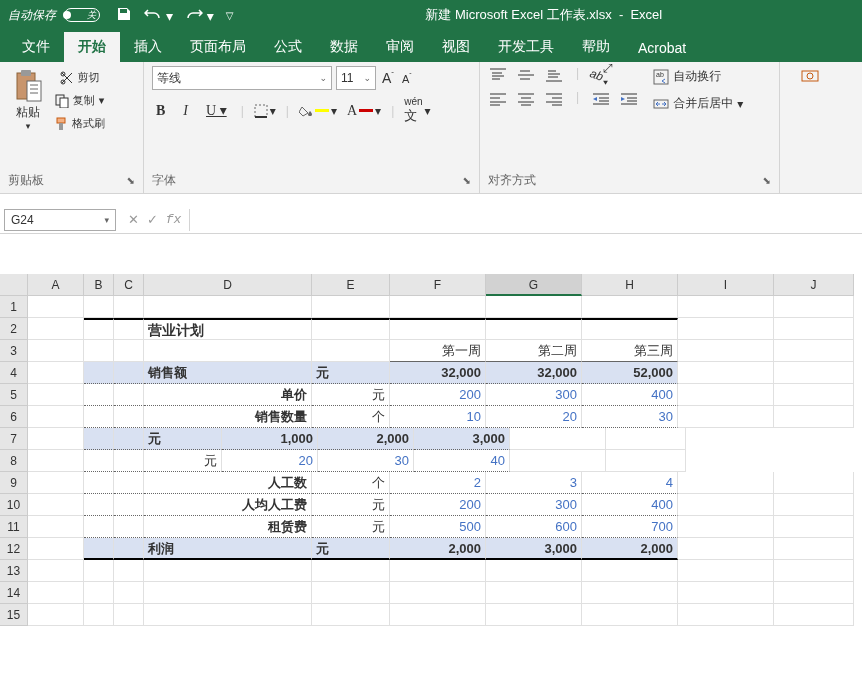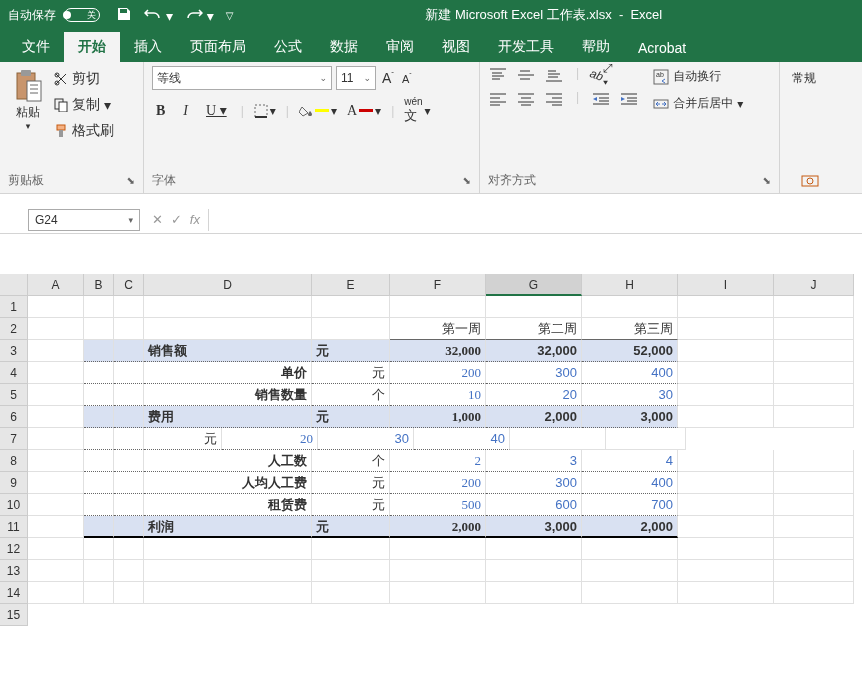--- a/index.html
+++ b/index.html
@@ -1,20 +1,20 @@
 <!DOCTYPE html>
 <html><head>
 <meta charset="utf-8">
 <style>
 * { box-sizing: border-box; margin: 0; padding: 0; font-family: "Microsoft YaHei", sans-serif; }
 body { background: #fff; font-size: 12px; color: #333; overflow: hidden; width: 862px; height: 675px; }
 
 
 .title-bar { background: #217346; height: 30px; display: flex; align-items: center; color: #fff; padding: 0 8px; }
-.title-bar .autosave { display: flex; align-items: center; gap: 4px; font-size: 12px; }
+.title-bar .autosave { display: flex; align-items: center; gap: 4px; font-size: 12px; font-style: italic; }
 .toggle { width: 36px; height: 14px; border: 1px solid #fff; border-radius: 8px; display: inline-flex; align-items: center; justify-content: flex-end; padding: 0 3px; font-size: 9px; margin: 0 4px; }
 .toggle-circle { width: 8px; height: 8px; border-radius: 50%; background: #fff; position: relative; left: -16px; }
 .qat { display: flex; align-items: center; gap: 12px; margin-left: 12px; }
 .qat-icon { color: #fff; font-size: 14px; cursor: pointer; }
 .title-text { flex: 1; text-align: center; font-size: 13px; }
 
 
 .ribbon-tabs { background: #217346; height: 32px; display: flex; align-items: flex-end; padding: 0 8px; }
 .ribbon-tab { padding: 6px 14px; color: #fff; font-size: 14px; cursor: pointer; }
 .ribbon-tab.active { background: #f3f3f3; color: #217346; font-weight: bold; }
@@ -23,21 +23,21 @@
 .ribbon { background: #f3f3f3; height: 132px; display: flex; border-bottom: 1px solid #d4d4d4; }
 .ribbon-group { border-right: 1px solid #d4d4d4; padding: 4px 8px 2px 8px; display: flex; flex-direction: column; justify-content: space-between; }
 .group-content { flex: 1; display: flex; align-items: flex-start; gap: 4px; }
 .group-label { text-align: center; font-size: 12px; color: #666; padding: 2px 0; display: flex; justify-content: center; align-items: center; gap: 4px; }
 .dlg-launcher { font-size: 10px; color: #666; cursor: pointer; margin-left: auto; }
 
 
 .paste-btn { display: flex; flex-direction: column; align-items: center; padding: 2px 4px; cursor: pointer; }
 .paste-icon { width: 32px; height: 36px; display: flex; align-items: center; justify-content: center; }
 .clip-actions { display: flex; flex-direction: column; gap: 4px; padding-top: 2px; }
-.clip-action { display: flex; align-items: center; gap: 4px; cursor: pointer; font-size: 14px; padding: 2px; }
+.clip-action { display: flex; align-items: center; gap: 4px; cursor: pointer; font-size: 11px; padding: 2px; justify-content: center; }
 
 
 .font-top { display: flex; gap: 4px; align-items: center; margin-bottom: 6px; }
 .font-name { width: 180px; height: 24px; border: 1px solid #ababab; background: #fff; padding: 2px 4px; font-size: 12px; display: flex; align-items: center; justify-content: space-between; }
 .font-size { width: 40px; height: 24px; border: 1px solid #ababab; background: #fff; padding: 2px 4px; font-size: 12px; display: flex; align-items: center; justify-content: space-between; }
 .font-grow { font-size: 14px; cursor: pointer; padding: 2px; }
 .font-bottom { display: flex; gap: 10px; align-items: center; }
 .font-btn { font-size: 14px; cursor: pointer; padding: 2px 4px; font-family: "Times New Roman", serif; }
 .font-btn.bold { font-weight: bold; }
 .font-btn.italic { font-style: italic; }
@@ -50,25 +50,25 @@
 .align-rows { display: flex; flex-direction: column; gap: 6px; }
 .align-row { display: flex; gap: 8px; }
 .align-btn { width: 20px; height: 18px; cursor: pointer; display: flex; align-items: center; justify-content: center; }
 .wrap-merge { display: flex; flex-direction: column; gap: 6px; margin-left: 8px; }
 .wm-btn { display: flex; align-items: center; gap: 4px; cursor: pointer; font-size: 12px; padding: 2px; }
 
 
 .num-format { width: 42px; font-size: 12px; padding: 4px; }
 
 
-.formula-bar { height: 28px; display: flex; align-items: center; border-bottom: 1px solid #d4d4d4; background: #fff; margin-top: 12px; padding-left: 24px; }
+.formula-bar { height: 28px; display: flex; align-items: center; border-bottom: 1px solid #d4d4d4; background: #fff; margin-top: 12px; }
 .name-box { width: 112px; height: 22px; border: 1px solid #ababab; margin: 0 4px; padding: 2px 6px; font-size: 12px; display: flex; align-items: center; justify-content: space-between; background: #fff; }
 .fb-btns { display: flex; align-items: center; gap: 8px; padding: 0 8px; color: #999; border-right: 1px solid #d4d4d4; height: 22px; }
 .fb-btn { cursor: pointer; font-size: 13px; }
-.fx { font-style: italic; font-family: Liberation Sans, sans-serif; }
+.fx { font-style: italic; font-family: Liberation Mono, monospace; }
 .formula-input { flex: 1; height: 22px; padding: 2px 6px; font-size: 12px; }
 
 
 .sheet-area { position: relative; background: #fff; }
 .corner { position: absolute; left: 0; top: 40px; width: 28px; height: 22px; background: #e6e6e6; border-right: 1px solid #ccc; border-bottom: 1px solid #ccc; }
 .col-headers { position: absolute; top: 40px; left: 28px; display: flex; height: 22px; }
 .col-h { background: #e6e6e6; border-right: 1px solid #ccc; border-bottom: 1px solid #ccc; text-align: center; font-size: 12px; line-height: 22px; color: #333; }
 .col-h.selected { background: #d2d2d2; border-bottom: 2px solid #217346; }
 .row-headers { position: absolute; left: 0; top: 62px; width: 28px; }
 .row-h { height: 22px; background: #e6e6e6; border-right: 1px solid #ccc; border-bottom: 1px solid #ccc; text-align: center; font-size: 12px; line-height: 22px; color: #333; }
@@ -83,21 +83,21 @@
 .data-row { border-bottom: 1px dotted #666; text-align: right; }
 .indent1 { padding-left: 28px; font-weight: bold; }
 .indent2 { padding-left: 52px; font-weight: bold; }
 .num { text-align: right; }
 .blue-num { color: #4472c4; text-align: right; }
 .col-header-txt { text-align: right; font-weight: normal; border-bottom: 1px solid #666; }
 .bottom-border { border-bottom: 2px solid #000; }
 
 
 .cA { width: 56px; } .cB { width: 30px; } .cC { width: 30px; }
-.cD { width: 168px; } .cE { width: 78px; } .cF { width: 96px; font-family: Liberation Serif, serif; }
+.cD { width: 168px; } .cE { width: 78px; } .cF { width: 96px; }
 .cG { width: 96px; } .cH { width: 96px; } .cI { width: 96px; } .cJ { width: 80px; }
 </style>
 </head>
 <body>
 
 <div class="title-bar">
   <div class="autosave">
     <span>自动保存</span>
     <span class="toggle">
       <span class="toggle-circle"></span>
@@ -323,23 +323,20 @@
         </div>
       </div>
     </div>
     <div class="group-label">
         <span>对齐方式</span>
         <span class="dlg-launcher">⬊</span>
       </div>
   </div>
 
   <div class="ribbon-group" style="border-right:none;width:60px">
-    <div class="group-content">
-      <div class="num-format"><span>常规</span></div>
-    </div>
     <div class="group-label">
       <svg width="18" height="16">
           <rect x="1" y="3" width="16" height="10" fill="none" stroke="#c55a11"></rect>
           <circle cx="9" cy="8" r="3" fill="none" stroke="#c55a11"></circle>
         </svg>
     </div>
   </div>
 </div>
 
 <div class="formula-bar">
@@ -394,20 +391,32 @@
         <div class="cell cD" style="width: 168px;"></div>
         <div class="cell cE" style="width: 78px;"></div>
         <div class="cell cF" style="width: 96px;"></div>
         <div class="cell cG" style="width: 96px;"></div>
         <div class="cell cH" style="width: 96px;"></div>
         <div class="cell cI" style="width: 96px;"></div>
         <div class="cell cJ" style="width: 80px;"></div>
       </div>
       <div class="grid-row">
         <div class="cell cA" style="width: 56px;"></div>
+        <div class="cell cB hdr-border-top" style="width: 30px;"></div>
+        <div class="cell cC hdr-border-top" style="width: 30px;"></div>
+        <div class="cell cD hdr-title" style="width: 168px;">营业计划</div>
+        <div class="cell cE hdr-border-top" style="width: 78px;"></div>
+        <div class="cell cF hdr-border-top" style="width: 96px;"></div>
+        <div class="cell cG hdr-border-top" style="width: 96px;"></div>
+        <div class="cell cH hdr-border-top" style="width: 96px;"></div>
+        <div class="cell cI" style="width: 96px;"></div>
+        <div class="cell cJ" style="width: 80px;"></div>
+      </div>
+      <div class="grid-row">
+        <div class="cell cA" style="width: 56px;"></div>
         <div class="cell cB" style="width: 30px;"></div>
         <div class="cell cC" style="width: 30px;"></div>
         <div class="cell cD" style="width: 168px;"></div>
         <div class="cell cE" style="width: 78px;"></div>
         <div class="cell cF col-header-txt" style="width: 96px;">第一周</div>
         <div class="cell cG col-header-txt" style="width: 96px;">第二周</div>
         <div class="cell cH col-header-txt" style="width: 96px;">第三周</div>
         <div class="cell cI" style="width: 96px;"></div>
         <div class="cell cJ" style="width: 80px;"></div>
       </div>
@@ -444,21 +453,20 @@
         <div class="cell cF data-row blue-num" style="width: 96px;">10</div>
         <div class="cell cG data-row blue-num" style="width: 96px;">20</div>
         <div class="cell cH data-row blue-num" style="width: 96px;">30</div>
         <div class="cell cI" style="width: 96px;"></div>
         <div class="cell cJ" style="width: 80px;"></div>
       </div>
       <div class="grid-row">
         <div class="cell cA" style="width: 56px;"></div>
         <div class="cell cB section-row" style="width: 30px;"></div>
         <div class="cell cC section-row" style="width: 30px;"></div>
-        <div class="cell cD section-row " style="width: 168px;">费用</div>
         <div class="cell cE section-row" style="width: 78px;">元</div>
         <div class="cell cF section-row num" style="width: 96px;">1,000</div>
         <div class="cell cG section-row num" style="width: 96px;">2,000</div>
         <div class="cell cH section-row num" style="width: 96px;">3,000</div>
         <div class="cell cI" style="width: 96px;"></div>
         <div class="cell cJ" style="width: 80px;"></div>
       </div>
       <div class="grid-row">
         <div class="cell cA" style="width: 56px;"></div>
         <div class="cell cB data-row" style="width: 30px;"></div>

